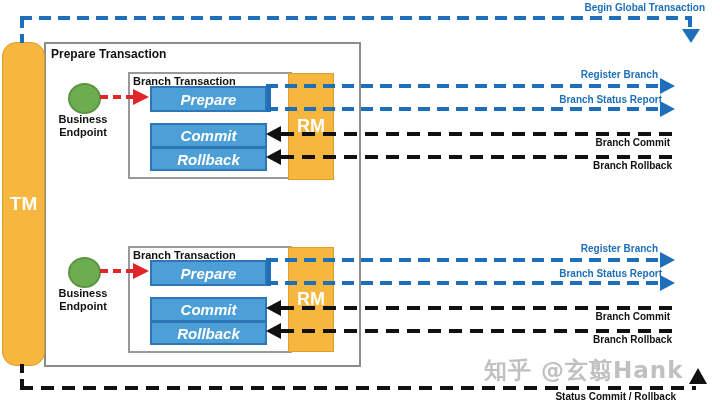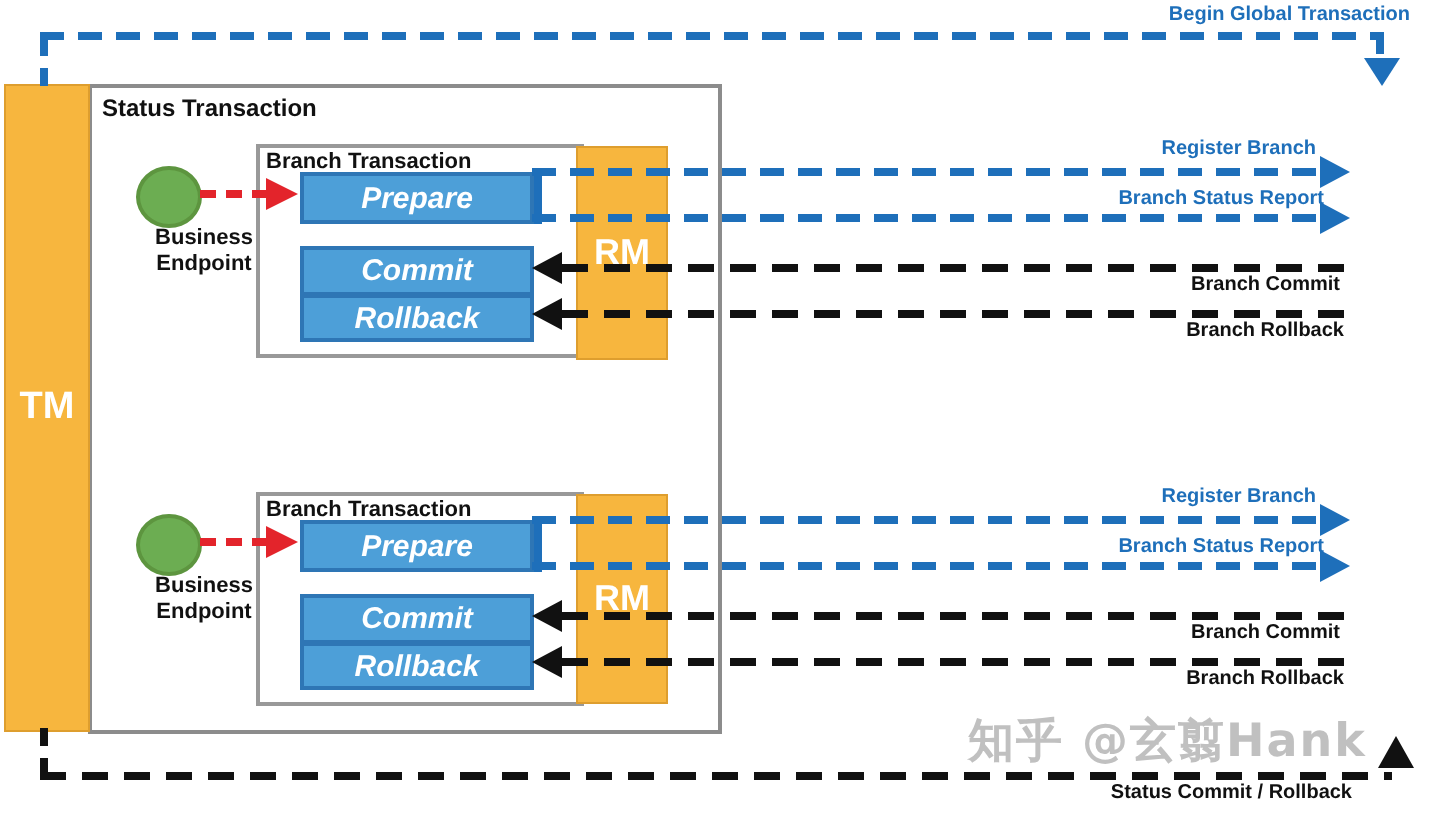--- a/index.html
+++ b/index.html
@@ -32,38 +32,38 @@
   .tri{width:0;height:0;z-index:11;}
   .tri.right-blue{border-left:15px solid var(--blue);border-top:8px solid transparent;border-bottom:8px solid transparent;}
   .tri.down-blue{border-top:14px solid var(--blue);border-left:9px solid transparent;border-right:9px solid transparent;}
   .tri.left-black{border-right:15px solid var(--black);border-top:8px solid transparent;border-bottom:8px solid transparent;}
   .tri.up-black{border-bottom:16px solid var(--black);border-left:9px solid transparent;border-right:9px solid transparent;}
   .tri.right-red{border-left:16px solid var(--red);border-top:8px solid transparent;border-bottom:8px solid transparent;z-index:7;}
   .lineLabel{font-size:10px;font-weight:bold;text-align:right;white-space:nowrap;z-index:12;}
   .lineLabel.blue{color:var(--blue);}
   .lineLabel.dark{color:var(--black);}
   .circle{border-radius:50%;background:var(--green);border:2px solid var(--green-bd);z-index:5;}
-  .ep-label{font-size:11px;font-weight:bold;color:#111;text-align:center;line-height:13px;z-index:5;margin-left:19px;}
+  .ep-label{font-size:11px;font-weight:bold;color:#111;text-align:center;line-height:13px;z-index:5;}
   .vseg{background:var(--blue);z-index:9;}
   .watermark{font-size:23px;font-weight:bold;color:#8e8e8e;opacity:.55;letter-spacing:1px;
              z-index:50;white-space:nowrap;font-family:"DejaVu Sans",sans-serif;}
   .branch{position:absolute;left:0;width:720px;height:0;}
 </style>
 </head>
 <body>
 
 <div id="stage">
 
-  <div class="abs node" style="left:2px;top:42px;width:41px;height:322px;font-size:19px;">
+  <div class="abs node" style="left:2px;top:42px;width:41px;height:322px;font-size:19px;border-radius:14px;">
     <span>TM</span>
   </div>
 
 
   <div class="abs frame" style="left:44px;top:42px;width:313px;height:321px;">
-    <div class="frame-label">Status Transaction</div>
+    <div class="frame-label">Prepare Transaction</div>
   </div>
 
   <div class="abs vdash blue" style="left:20px;top:19px;height:24px;"></div>
   <div class="abs hdash blue" style="left:20px;top:16px;width:672px;"></div>
   <div class="abs vdash blue" style="left:688px;top:18px;height:12px;"></div>
   <div class="abs tri down-blue" style="left:682px;top:29px;"></div>
   <div class="abs lineLabel blue" style="left:500px;top:2px;width:205px;">Begin Global Transaction</div>
 
   <div class="abs vdash black" style="left:20px;top:364px;height:24px;"></div>
   <div class="abs hdash black" style="left:20px;top:386px;width:676px;"></div>

